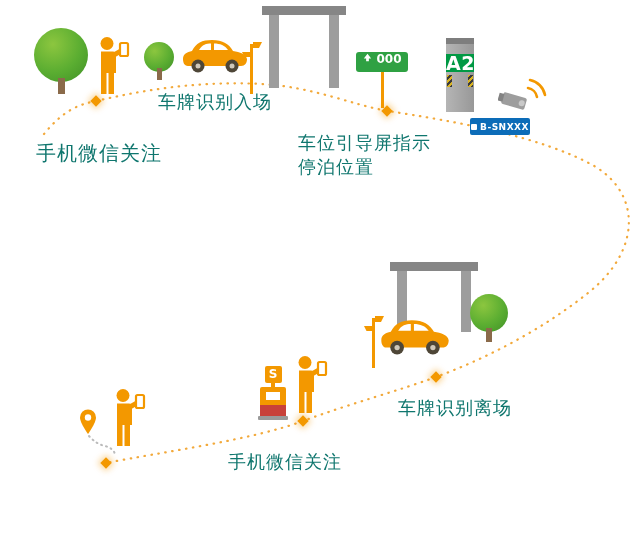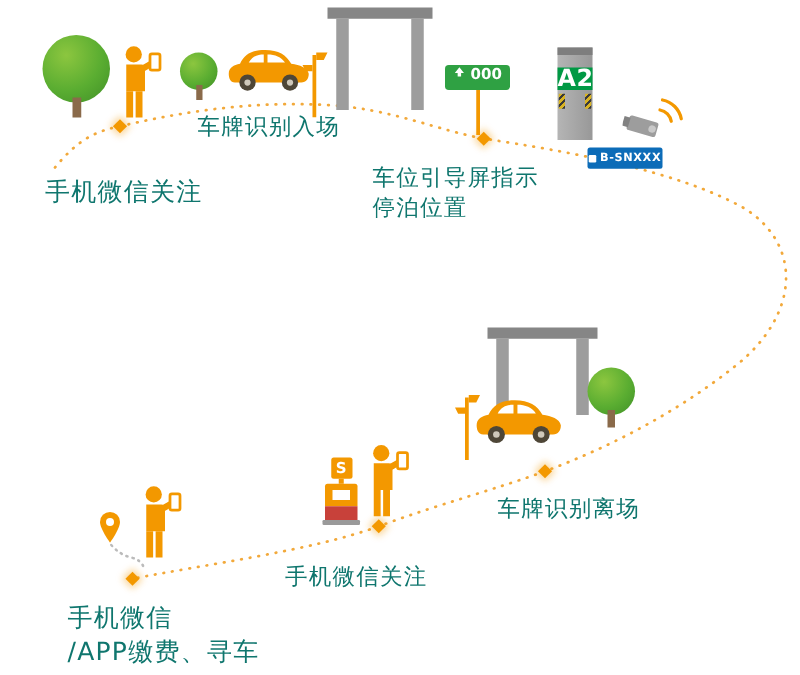--- a/index.html
+++ b/index.html
@@ -232,18 +232,14 @@
   <svg class="abs" style="left:76px;top:408px" width="42" height="52" viewBox="0 0 42 52">
     <path d="M12 26 C12 26 4 15 4 9.5 A8 8 0 0 1 20 9.5 C20 15 12 26 12 26 Z" fill="#F39800"></path>
     <circle cx="12" cy="9.5" r="3.2" fill="#ffffff"></circle>
     <path d="M13 28 q7 8 16 10 q8 2 10 8" stroke="#BBBBBB" stroke-width="2" stroke-dasharray="1 4" fill="none" stroke-linecap="round"></path>
   </svg>
 
   <svg class="abs" style="left:110px;top:386px" width="36" height="64" viewBox="0 0 36 60">
     <use href="#person-shape"></use>
   </svg>
 
-  <div class="label big" style="left:54px;top:481px">
-    <div>手机微信</div>
-    <div>/APP缴费、寻车</div>
-  </div>
 
 </div>
 
 </body></html>

